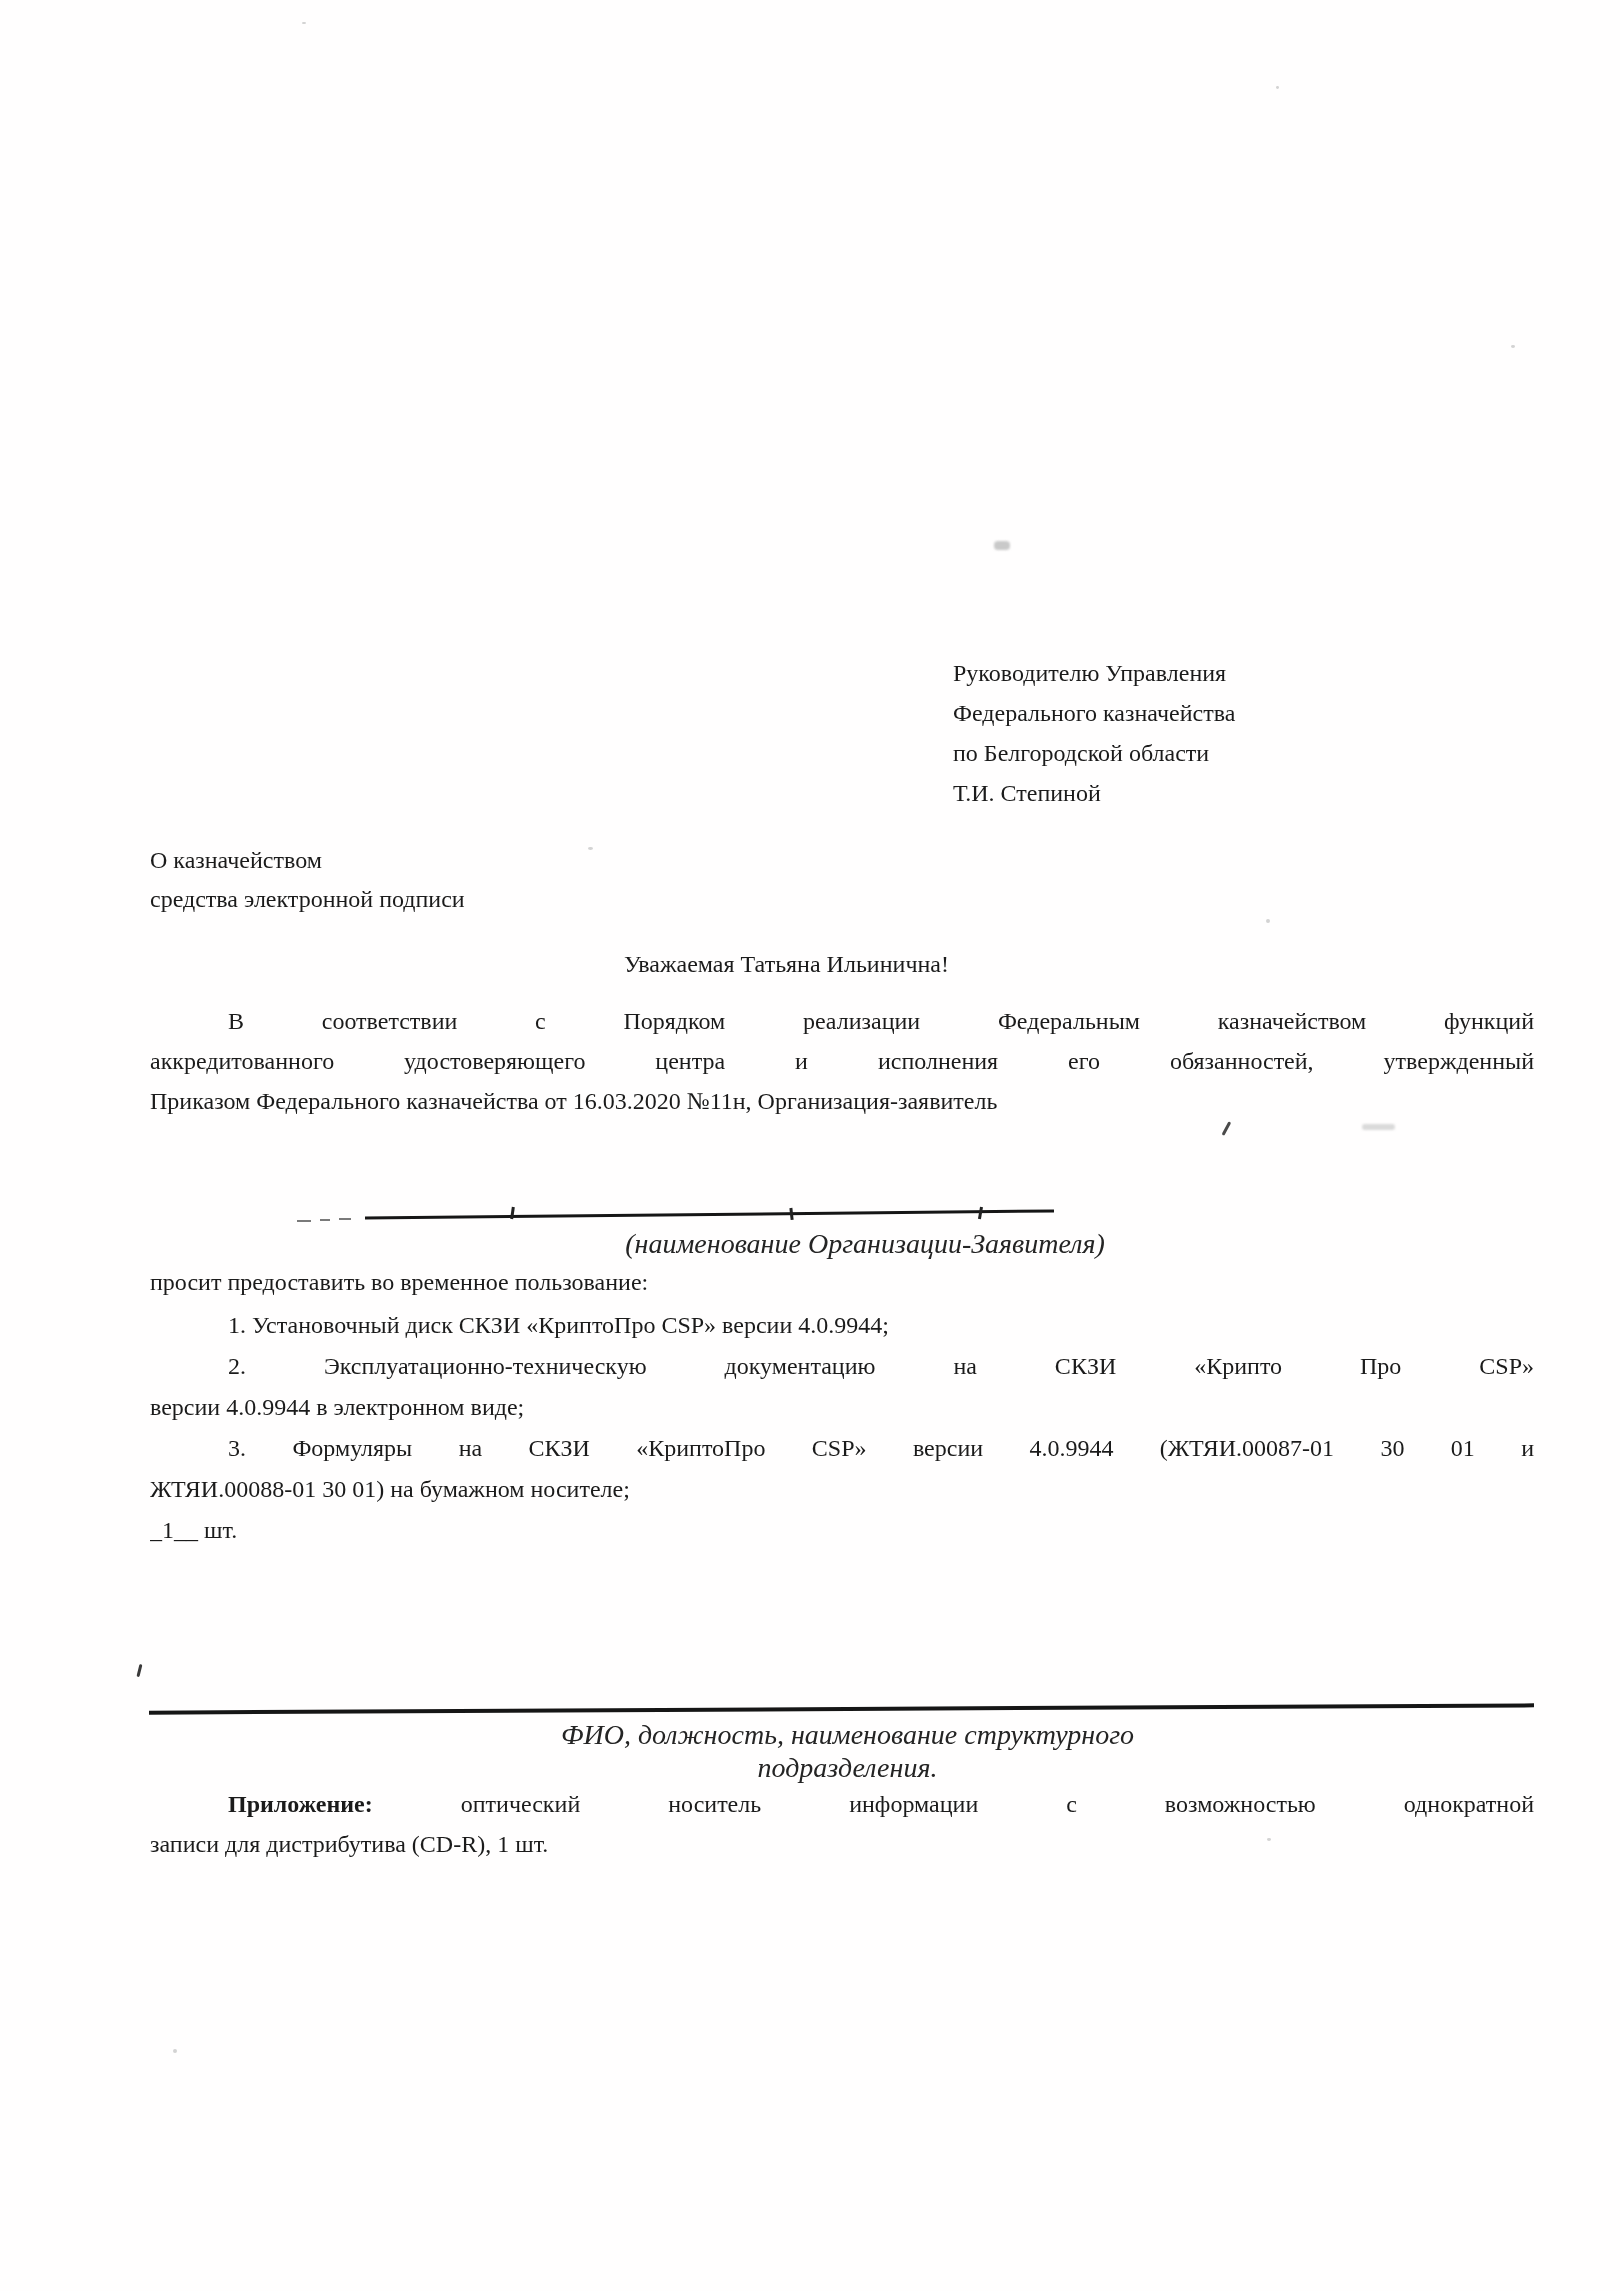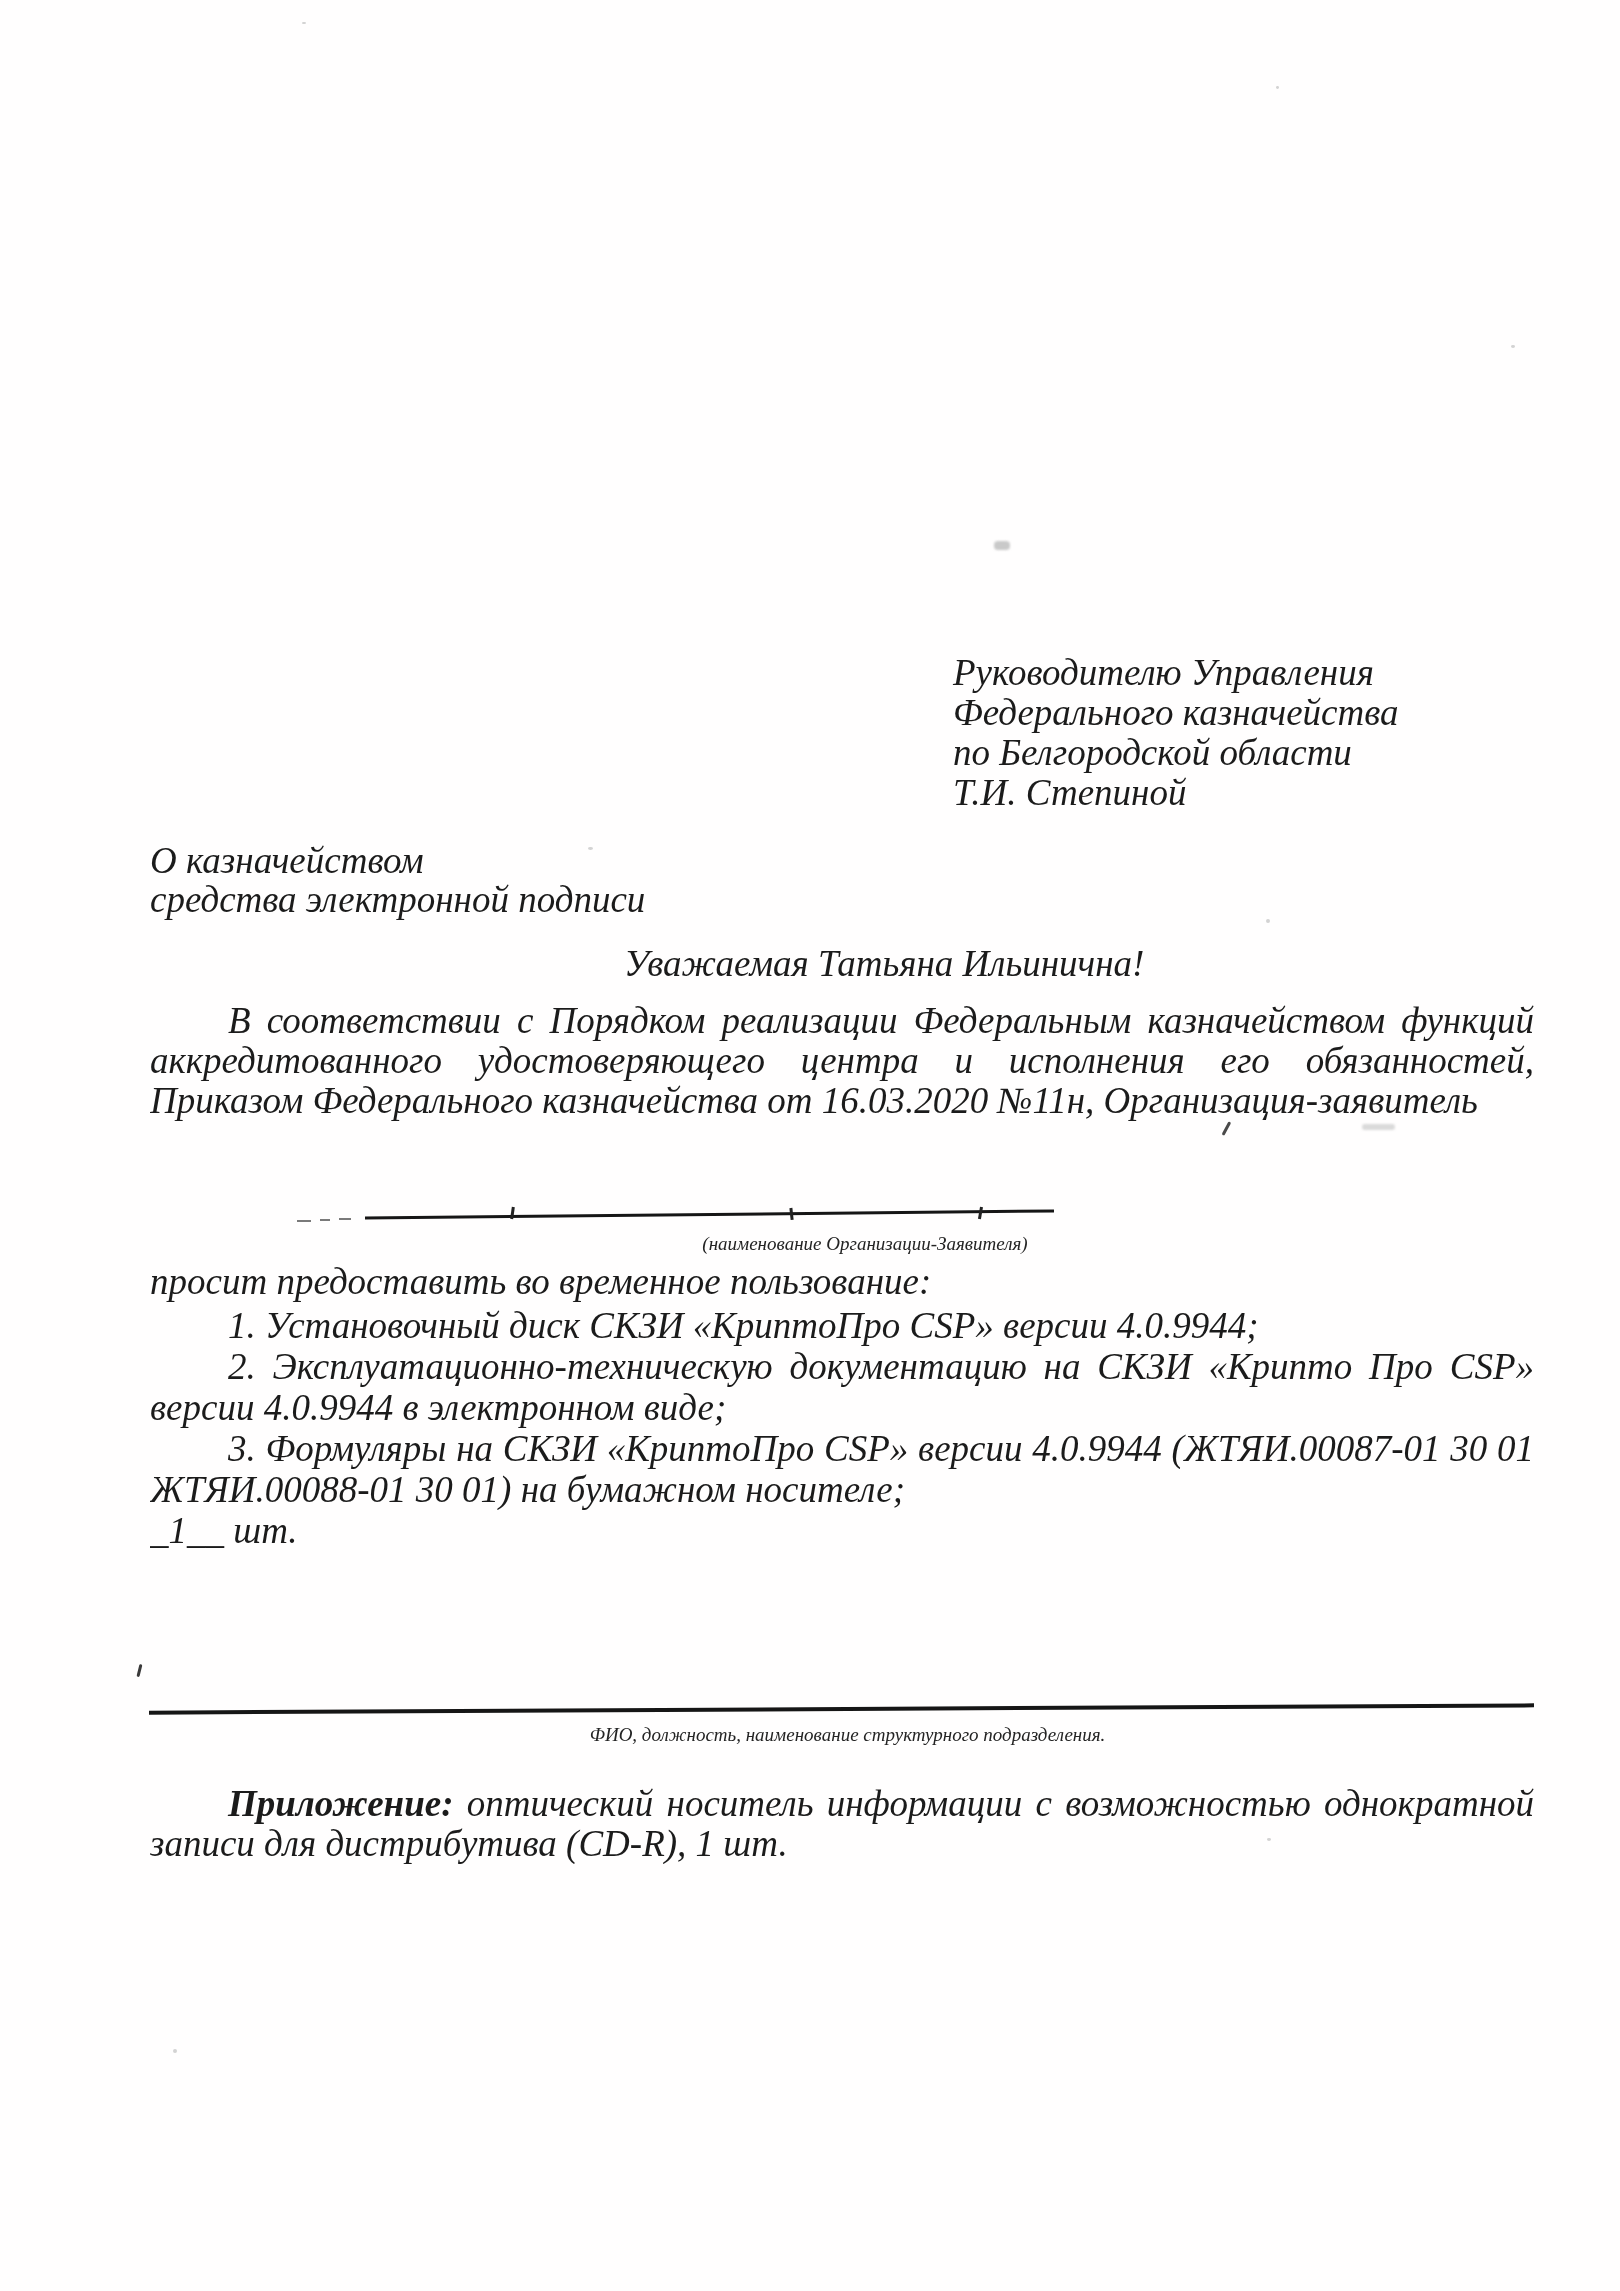--- a/index.html
+++ b/index.html
@@ -5,29 +5,29 @@
   html,body{margin:0;padding:0;background:#ffffff;}
   .page{
     position:relative;
     width:1620px;height:2292px;
     background:#fffefe;
     font-family:"Liberation Serif","DejaVu Serif",serif;
     color:#1b1b1b;
     overflow:hidden;
   }
   .abs{position:absolute;}
-  .t{font-size:37px;line-height:40px;font-style:italic;}
+  .t{font-size:24px;line-height:40px;}
   .line{height:40px;overflow:hidden;}
   .line42{height:41px;overflow:hidden;}
   
   .jl{text-align:justify;}
   .jl::after{content:"";display:inline-block;width:100%;height:0;}
   .ind{padding-left:78px;}
   .b{font-weight:bold;}
-  .cap{font-style:italic;font-size:19px;line-height:33px;color:#242424;text-align:center;}
+  .cap{font-style:italic;font-size:28px;line-height:33px;color:#242424;text-align:center;}
   .rule{background:#161616;}
   .speck{background:#c8c8c8;border-radius:50%;opacity:.8;}
   .dash{background:#7a7a7a;height:2px;}
   .tick{background:#222;width:2.9px;height:11.8px;}
 </style>
 </head>
 <body>
 
 <div class="page">
 

